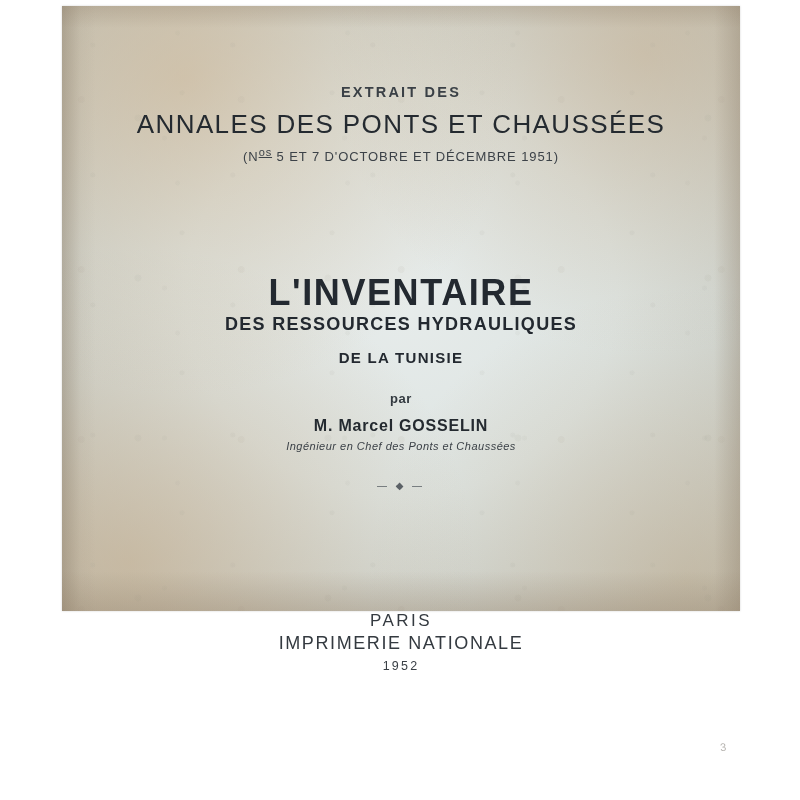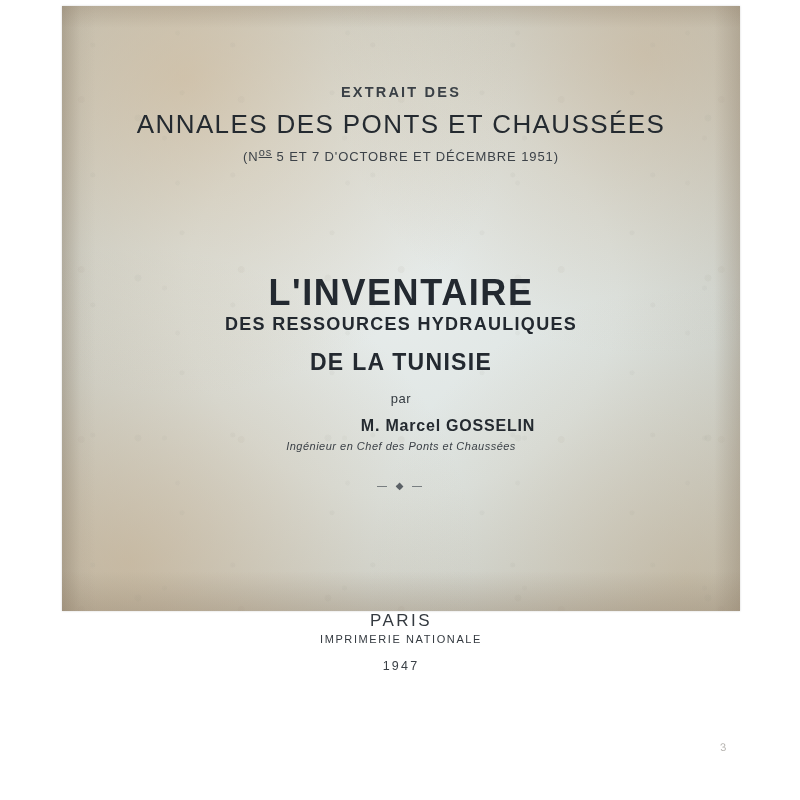--- a/index.html
+++ b/index.html
@@ -123,41 +123,40 @@
   }
   .title2 {
     top: 308px;
     font-size: 18px;
     font-weight: 700;
     letter-spacing: 1.3px;
     color: #232930;
   }
   .title3 {
     top: 343px;
-    font-size: 23px;
+    font-size: 15px;
     font-weight: 700;
     letter-spacing: 1.3px;
     color: #232930;
   }
 
   .par {
     top: 385px;
     font-size: 13px;
-    font-weight: 400;
+    font-weight: 700;
     letter-spacing: 0.6px;
     color: #333a40;
   }
 
   .author {
     top: 411px;
     font-size: 16px;
     font-weight: 700;
     letter-spacing: 0.8px;
     color: #242a30;
-    padding-left: 47px;
   }
 
   .role {
     top: 434px;
     font-size: 11px;
     font-style: italic;
     letter-spacing: 0.5px;
     color: #3b4147;
   }
 
@@ -173,21 +172,21 @@
   }
 
   .city {
     top: 605px;
     font-size: 17px;
     letter-spacing: 2.4px;
     color: #343a40;
   }
   .printer {
     top: 627px;
-    font-size: 11px;
+    font-size: 18px;
     letter-spacing: 1.6px;
     color: #343a40;
   }
   .year {
     top: 653px;
     font-size: 12.5px;
     letter-spacing: 2.2px;
     color: #3a4046;
   }
 
@@ -224,18 +223,18 @@
     <div class="txt title3">DE LA TUNISIE</div>
 
     <div class="txt par">par</div>
     <div class="txt author">M. Marcel GOSSELIN</div>
     <div class="txt role">Ingénieur en Chef des Ponts et Chaussées</div>
 
     <div class="ornament">— ◆ —</div>
 
     <div class="txt city">PARIS</div>
     <div class="txt printer">IMPRIMERIE NATIONALE</div>
-    <div class="txt year">1947</div>
+    <div class="txt year">1952</div>
 
     <div class="pencil">3</div>
   </div>
 
 </div>
 
 </body></html>

